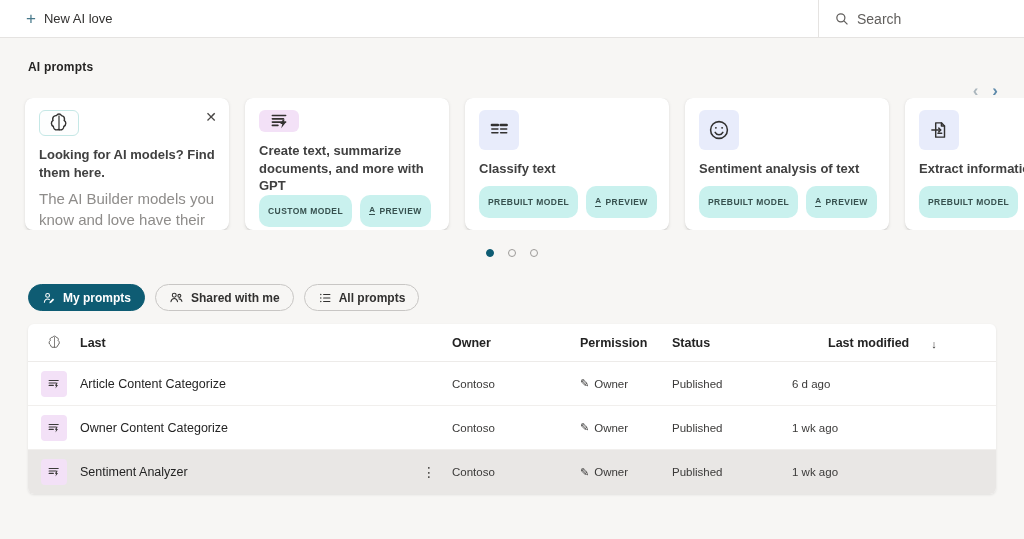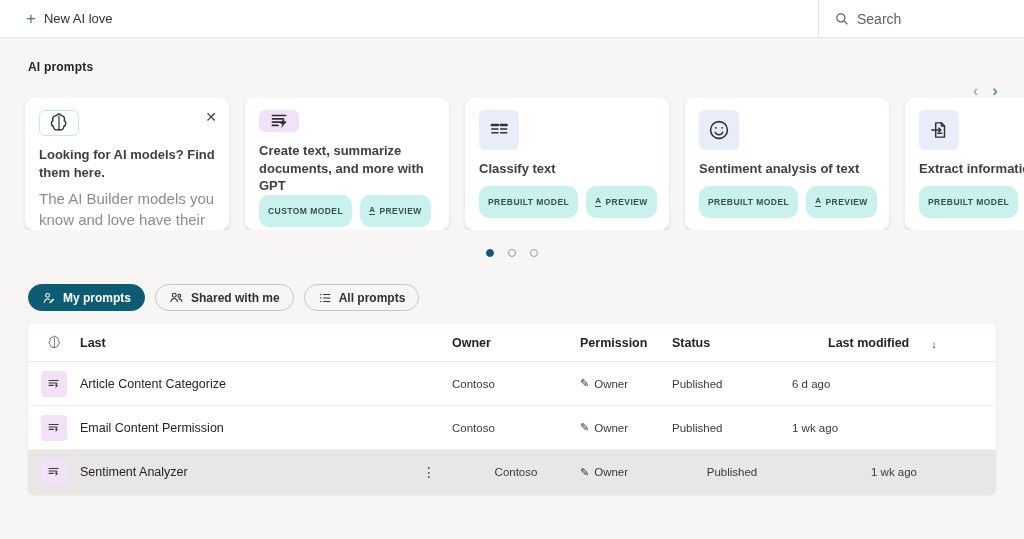--- a/index.html
+++ b/index.html
@@ -54,21 +54,21 @@
   .pill.active{background:#0e5c73;border-color:#0e5c73;color:#fff;}
 
   
   .table-card{margin:13px 28px 0 28px;background:#fff;border-radius:6px;overflow:hidden;
               box-shadow:0 1px 2.5px rgba(0,0,0,.09);}
   .trow{display:grid;grid-template-columns:52px 372px 128px 92px 120px 1fr;align-items:center;}
   .thead{height:38px;border-bottom:1px solid #edebe9;}
   .thead .th{font-size:12.5px;font-weight:700;color:#242424;}
   .tbody-row{height:44px;border-bottom:1px solid #f1efed;background:#fff;cursor:pointer;}
   .tbody-row:last-child{border-bottom:none;}
-  .tbody-row.selected{background:#e9e7e5;text-align:center;}
+  .tbody-row.selected{background:#e9e7e5;}
   .cell-icon{display:flex;justify-content:center;}
   .row-icon{width:26px;height:26px;border-radius:4px;background:#f3e1f7;display:flex;align-items:center;justify-content:center;color:#3b3a39;}
   .cell-name{font-size:12.5px;color:#242424;display:flex;align-items:center;justify-content:space-between;padding-right:10px;}
   .cell-sub{font-size:11.5px;color:#3b3a39;}
   .perm{display:flex;align-items:center;gap:5px;}
   .pencil{font-size:11px;color:#3b3a39;}
   .sort-col{display:flex;align-items:flex-end;gap:22px;margin-left:36px;}
   .sort-arrow{font-size:11px;color:#323130;}
   .more-btn{font-size:14px;color:#484644;padding:2px 6px;border-radius:3px;cursor:pointer;line-height:1;}
 
@@ -282,21 +282,21 @@
       <div class="row-icon">
         <svg width="14" height="14" viewBox="0 0 20 20" fill="none" stroke="#3b3a39" stroke-width="1.6" stroke-linecap="round">
           <line x1="3" y1="5" x2="16" y2="5"></line>
             <line x1="3" y1="8.5" x2="13" y2="8.5"></line>
           <line x1="3" y1="12" x2="9" y2="12"></line>
           <polygon points="13.6,8.2 11.2,12.6 13,12.6 12,16.4 15.8,11.6 13.8,11.6 15.2,8.2" fill="#3b3a39" stroke="none"></polygon>
         </svg>
       </div>
     </div>
     <div class="cell-name">
-      <span>Email Content Permission</span>
+      <span>Owner Content Categorize</span>
     </div>
     <div class="cell-sub">Contoso</div>
     <div class="cell-sub perm">
       <span class="pencil">✎</span>
       <span>Owner</span>
     </div>
     <div class="cell-sub">Published</div>
     <div class="cell-sub">1 wk ago</div>
   </div>
 

